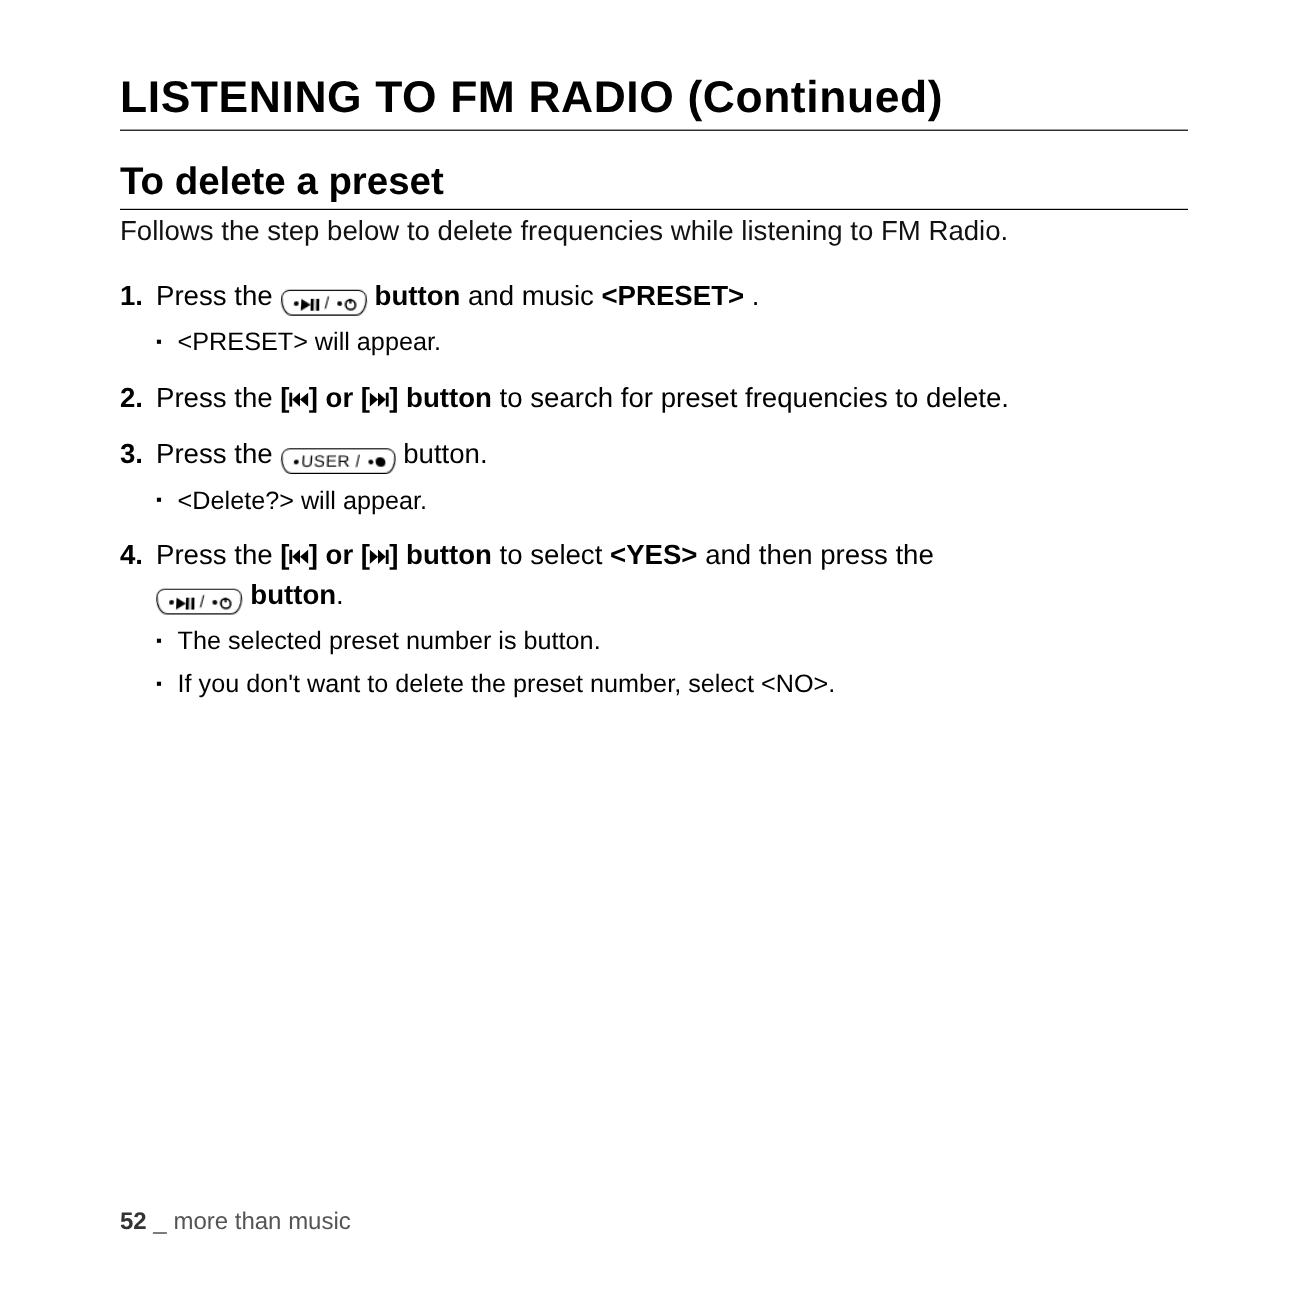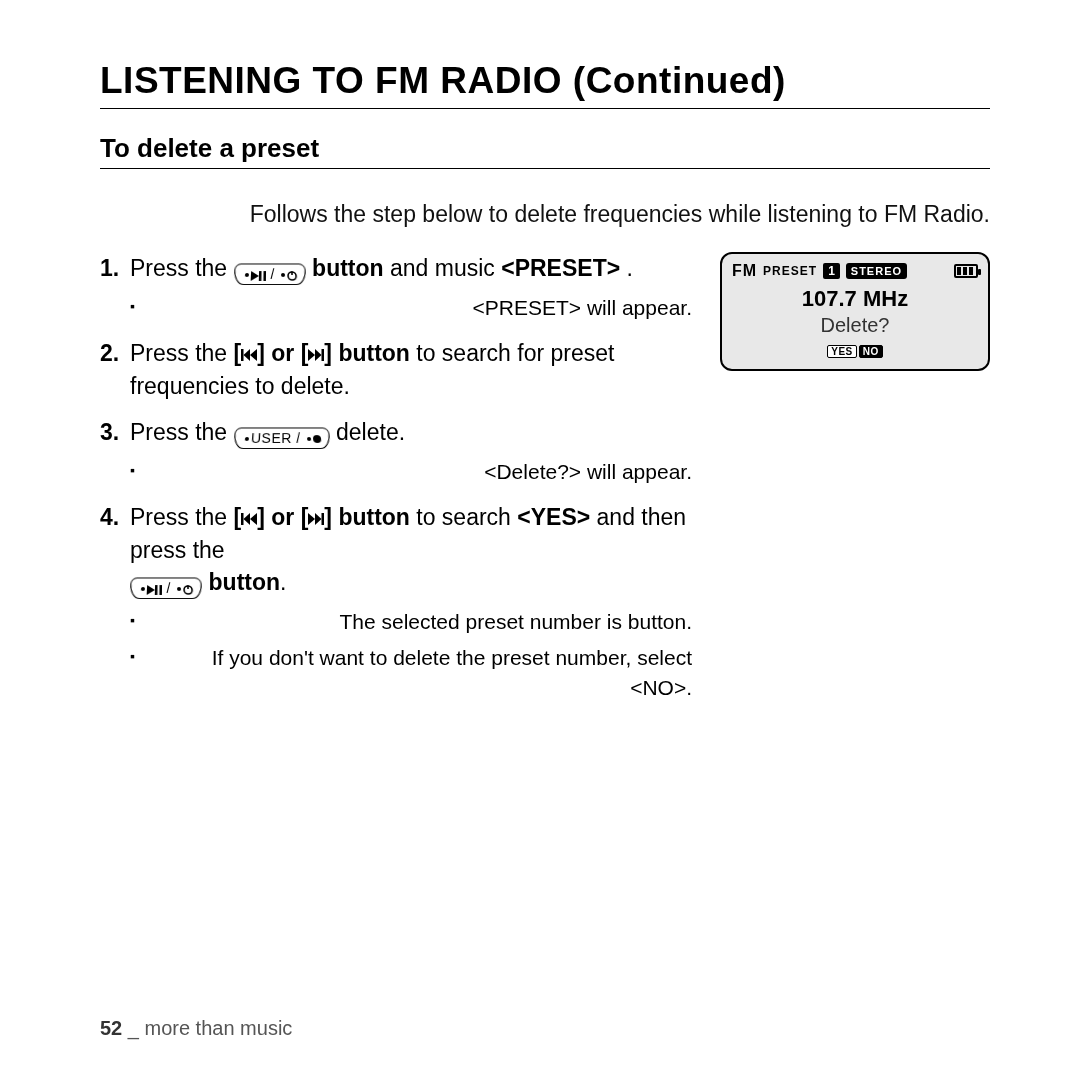--- a/index.html
+++ b/index.html
@@ -13,51 +13,50 @@
   }
   .page-title {
     font-size: 37px;
     font-weight: bold;
     border-bottom: 1.5px solid #000;
     padding-bottom: 6px;
     margin-bottom: 24px;
     letter-spacing: 0.5px;
   }
   .section-title {
-    font-size: 26px;
+    font-size: 32px;
     font-weight: bold;
     border-bottom: 1.5px solid #000;
     padding-bottom: 4px;
-    margin-bottom: 30px;
+    margin-bottom: 2px;
   }
   .intro {
     font-size: 23px;
     line-height: 1.35;
     margin-bottom: 22px;
     font-weight: 400;
     color: #111;
-    text-align: right;
   }
   .content-row {
     display: flex;
     gap: 28px;
     align-items: flex-start;
   }
   .steps {
     flex: 1;
     font-size: 23px;
     line-height: 1.42;
   }
   .step { display: flex; margin-bottom: 8px; }
   .step-num { font-weight: bold; min-width: 30px; }
   .step-body { flex: 1; }
   .bold { font-weight: bold; }
   .sub { display: flex; margin: 4px 0 14px 30px; font-size: 21px; }
   .sub .bullet { min-width: 18px; font-size: 14px; line-height: 26px; }
-  .sub .txt { flex: 1; text-align: right; }
+  .sub .txt { flex: 1; }
 
   
   .btn-cap {
     display: inline-block;
     border: 1.4px solid #000;
     border-radius: 10px 10px 16px 16px / 10px 10px 24px 24px;
     padding: 1px 8px 2px 8px;
     height: 22px;
     vertical-align: -3px;
     line-height: 18px;
@@ -97,21 +96,21 @@
   .rb-freq { text-align:center; font-size:22px; font-weight:bold; margin-top:6px; color:#000;}
   .rb-del { text-align:center; font-size:20px; color:#333; margin-top:2px;}
   .rb-yn { text-align:center; margin-top:4px;}
   .rb-yn span { display:inline-block; font-size:10px; font-weight:900; border:1.5px solid #000; padding:0px 3px; border-radius:2px; margin:0 1px; letter-spacing:0.5px;}
   .rb-yn .yes { background:#fff; color:#000;}
   .rb-yn .no { background:#000; color:#fff;}
 
   .footer {
     position: absolute;
     left: 100px;
-    bottom: 40px;
+    bottom: 50px;
     font-size: 20px;
     color: #555;
   }
   .footer .pg { font-weight: bold; color:#333; }
 </style>
 </head>
 <body>
 
 <h1 class="page-title">LISTENING TO FM RADIO (Continued)</h1>
 <h2 class="section-title">To delete a preset</h2>
@@ -163,42 +162,42 @@
       </div>
     </div>
 
     <div class="step" style="margin-top:14px;">
       <div class="step-num bold">3.</div>
       <div class="step-body">
         <span>Press the </span>
         <span class="btn-cap" style="font-family:Arial;">
           <span class="dot"></span>USER / <span class="dot"></span><span style="display:inline-block;width:8px;height:8px;border-radius:50%;background:#000;vertical-align:0px;"></span>
         </span>
-        <span> delete.</span>
+        <span> button.</span>
       </div>
     </div>
     <div class="sub">
       <span class="bullet">▪</span>
       <span class="txt">&lt;Delete?&gt; will appear.</span>
     </div>
 
     <div class="step">
       <div class="step-num bold">4.</div>
       <div class="step-body">
         <span>Press the </span>
         <span class="bold">[</span><span><svg width="16" height="12">
               <rect x="0" y="0" width="2.5" height="12" fill="#000"></rect>
               <polygon points="9,0 2.5,6 9,12" fill="#000"></polygon>
               <polygon points="16,0 9,6 16,12" fill="#000"></polygon>
             </svg></span><span class="bold">] or [</span><span><svg width="16" height="12">
               <polygon points="0,0 7,6 0,12" fill="#000"></polygon>
               <polygon points="7,0 13.5,6 7,12" fill="#000"></polygon>
               <rect x="13.5" y="0" width="2.5" height="12" fill="#000"></rect>
             </svg></span><span class="bold">] button</span>
-        <span> to search </span>
+        <span> to select </span>
         <span class="bold">&lt;YES&gt;</span>
         <span> and then press the </span>
         <br>
         <span class="btn-cap">
           <span class="dot"></span><svg width="8" height="10">
               <polygon points="0,0 8,5 0,10" fill="#000"></polygon>
             </svg><svg width="7" height="10">
               <rect x="0" y="0" width="2.5" height="10" fill="#000"></rect>
               <rect x="4.5" y="0" width="2.5" height="10" fill="#000"></rect>
             </svg> / <span class="dot"></span><svg width="10" height="10">
@@ -213,35 +212,17 @@
       <span class="bullet">▪</span>
       <span class="txt">The selected preset number is button.</span>
     </div>
     <div class="sub" style="margin-top:-8px;">
       <span class="bullet">▪</span>
       <span class="txt">If you don't want to delete the preset number, select &lt;NO&gt;.</span>
     </div>
 
   </div>
 
-  <div class="radio-box">
-    <div class="rb-top">
-      <span class="rb-fm">FM</span>
-      <span class="rb-preset">PRESET</span>
-      <span class="rb-num">1</span>
-      <span class="rb-stereo">STEREO</span>
-      <span class="rb-batt">
-          <span class="cell c1"></span>
-          <span class="cell c2"></span>
-          <span class="cell c3"></span>
-        </span>
-    </div>
-    <div class="rb-freq">107.7 MHz</div>
-    <div class="rb-del">Delete?</div>
-    <div class="rb-yn">
-      <span class="yes">YES</span><span class="no">NO</span>
-    </div>
-  </div>
 </div>
 
 <div class="footer">
   <span class="pg">52</span><span> _ </span><span>more than music</span>
 </div>
 
 </body></html>

